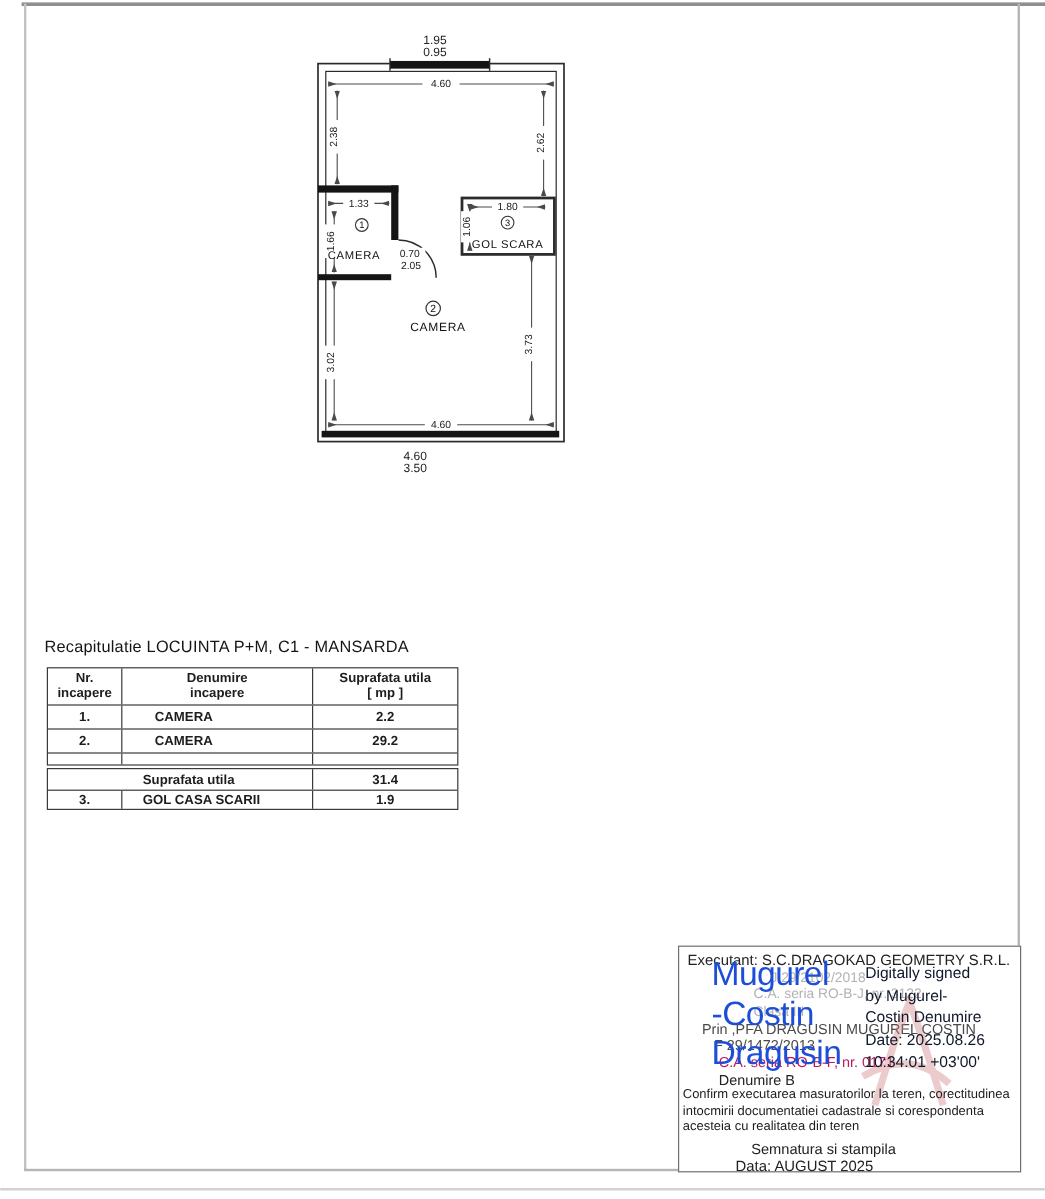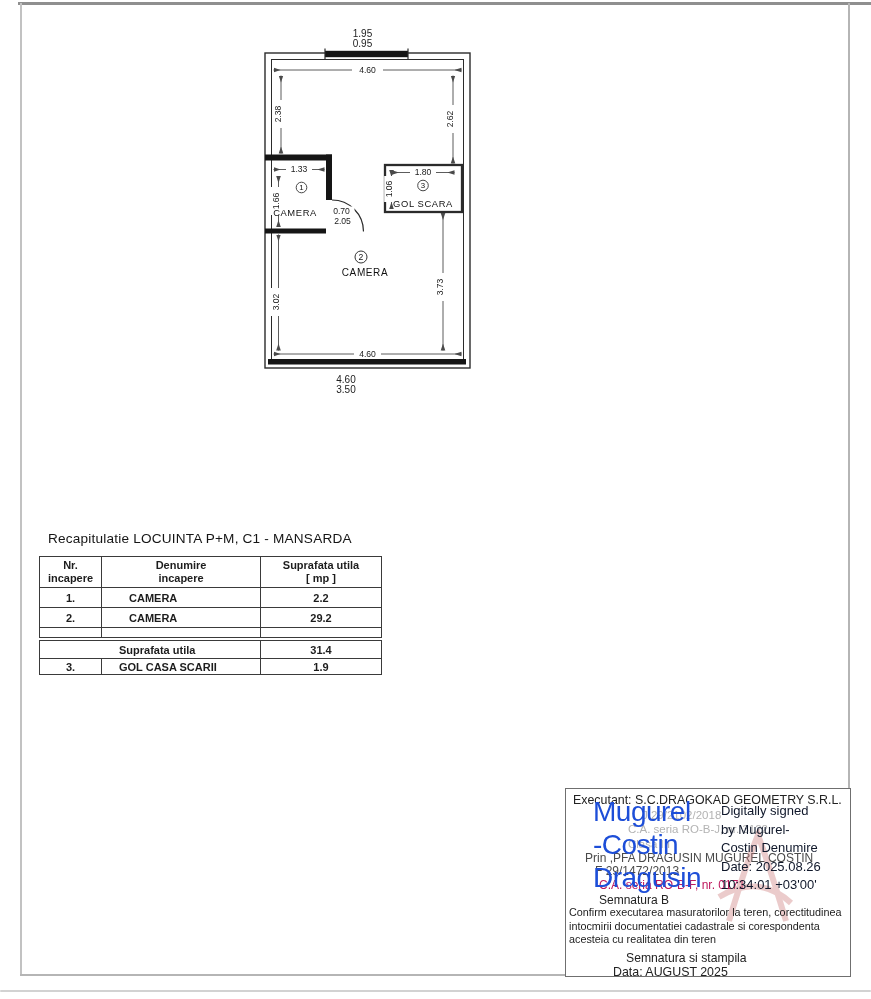--- a/index.html
+++ b/index.html
@@ -10,21 +10,21 @@
   svg text{font-family:"Liberation Sans", sans-serif;}
   .dim-line{stroke:#4a4a4a;stroke-width:0.9;fill:none;}
   .wall-line{stroke:#2b2b2b;fill:none;}
   .wall-fill{fill:#151515;stroke:none;}
   .dim-txt{font-size:8.6px;fill:#222;}
   .dim-txt-lg{font-size:10px;fill:#222;}
   .room-name{font-size:9.4px;fill:#111;letter-spacing:0.6px;}
   .room-no{font-size:7.8px;fill:#111;}
   .wbg{fill:#ffffff;}
   
-  .recap-title{position:absolute;left:48px;top:531px;font-size:13.6px;color:#151515;letter-spacing:0.2px;}
+  .recap-title{position:absolute;left:37px;top:531px;font-size:13.6px;color:#151515;letter-spacing:0.2px;}
   .tblwrap{position:absolute;left:39px;top:556px;width:343px;}
   .tbl{border:1.4px solid #3a3a3a;box-sizing:border-box;}
   .tbl2{margin-top:2px;}
   .trow{display:flex;box-sizing:border-box;font-weight:bold;}
   .trow + .trow{border-top:1.3px solid #3a3a3a;}
   .cell{box-sizing:border-box;display:flex;align-items:center;font-size:11px;color:#1d1d1d;}
   .cbr{border-right:1.3px solid #3a3a3a;}
   .c1{width:62px;justify-content:center;}
   .c2{width:159px;padding-left:27px;}
   .c2s{width:159px;padding-left:17px;}
@@ -206,21 +206,21 @@
   <div class="exbox">
     <div class="exline dark" style="left:7px;top:4px;font-size:12.4px;text-align:center;">Executant: S.C.DRAGOKAD GEOMETRY S.R.L.</div>
 
     <div class="exline faint" style="left:76px;top:20px;">J 29/2102/2018</div>
     <div class="exline faint" style="left:62px;top:34px;">C.A. seria RO-B-J, nr. 3122</div>
     <div class="exline faint" style="left:62px;top:49px;">Clasa III</div>
 
     <div class="exline mid" style="left:19px;top:62px;">Prin ,PFA DRAGUSIN MUGUREL COSTIN</div>
     <div class="exline mid" style="left:29px;top:75px;">F 29/1472/2013</div>
     <div class="exline mid" style="left:33px;top:89px;color:#be185d;">C.A. seria RO-B-F, nr. 0171</div>
-    <div class="exline dark" style="left:33px;top:104px;">Semnatura B</div>
+    <div class="exline dark" style="left:33px;top:104px;">Denumire B</div>
 
     <svg class="seal" width="85" height="95" viewBox="0 0 85 95">
       <path d="M18 92 C 32 45, 42 18, 47 6 C 55 28, 66 62, 75 92" fill="none" stroke="#cf8080" stroke-width="6"></path>
       <path d="M8 68 C 35 52, 58 54, 80 74" fill="none" stroke="#cf8080" stroke-width="6"></path>
     </svg>
 
     <div class="signame">
       <div>Mugurel</div>
       <div>-Costin</div>
       <div>Dragusin</div>

